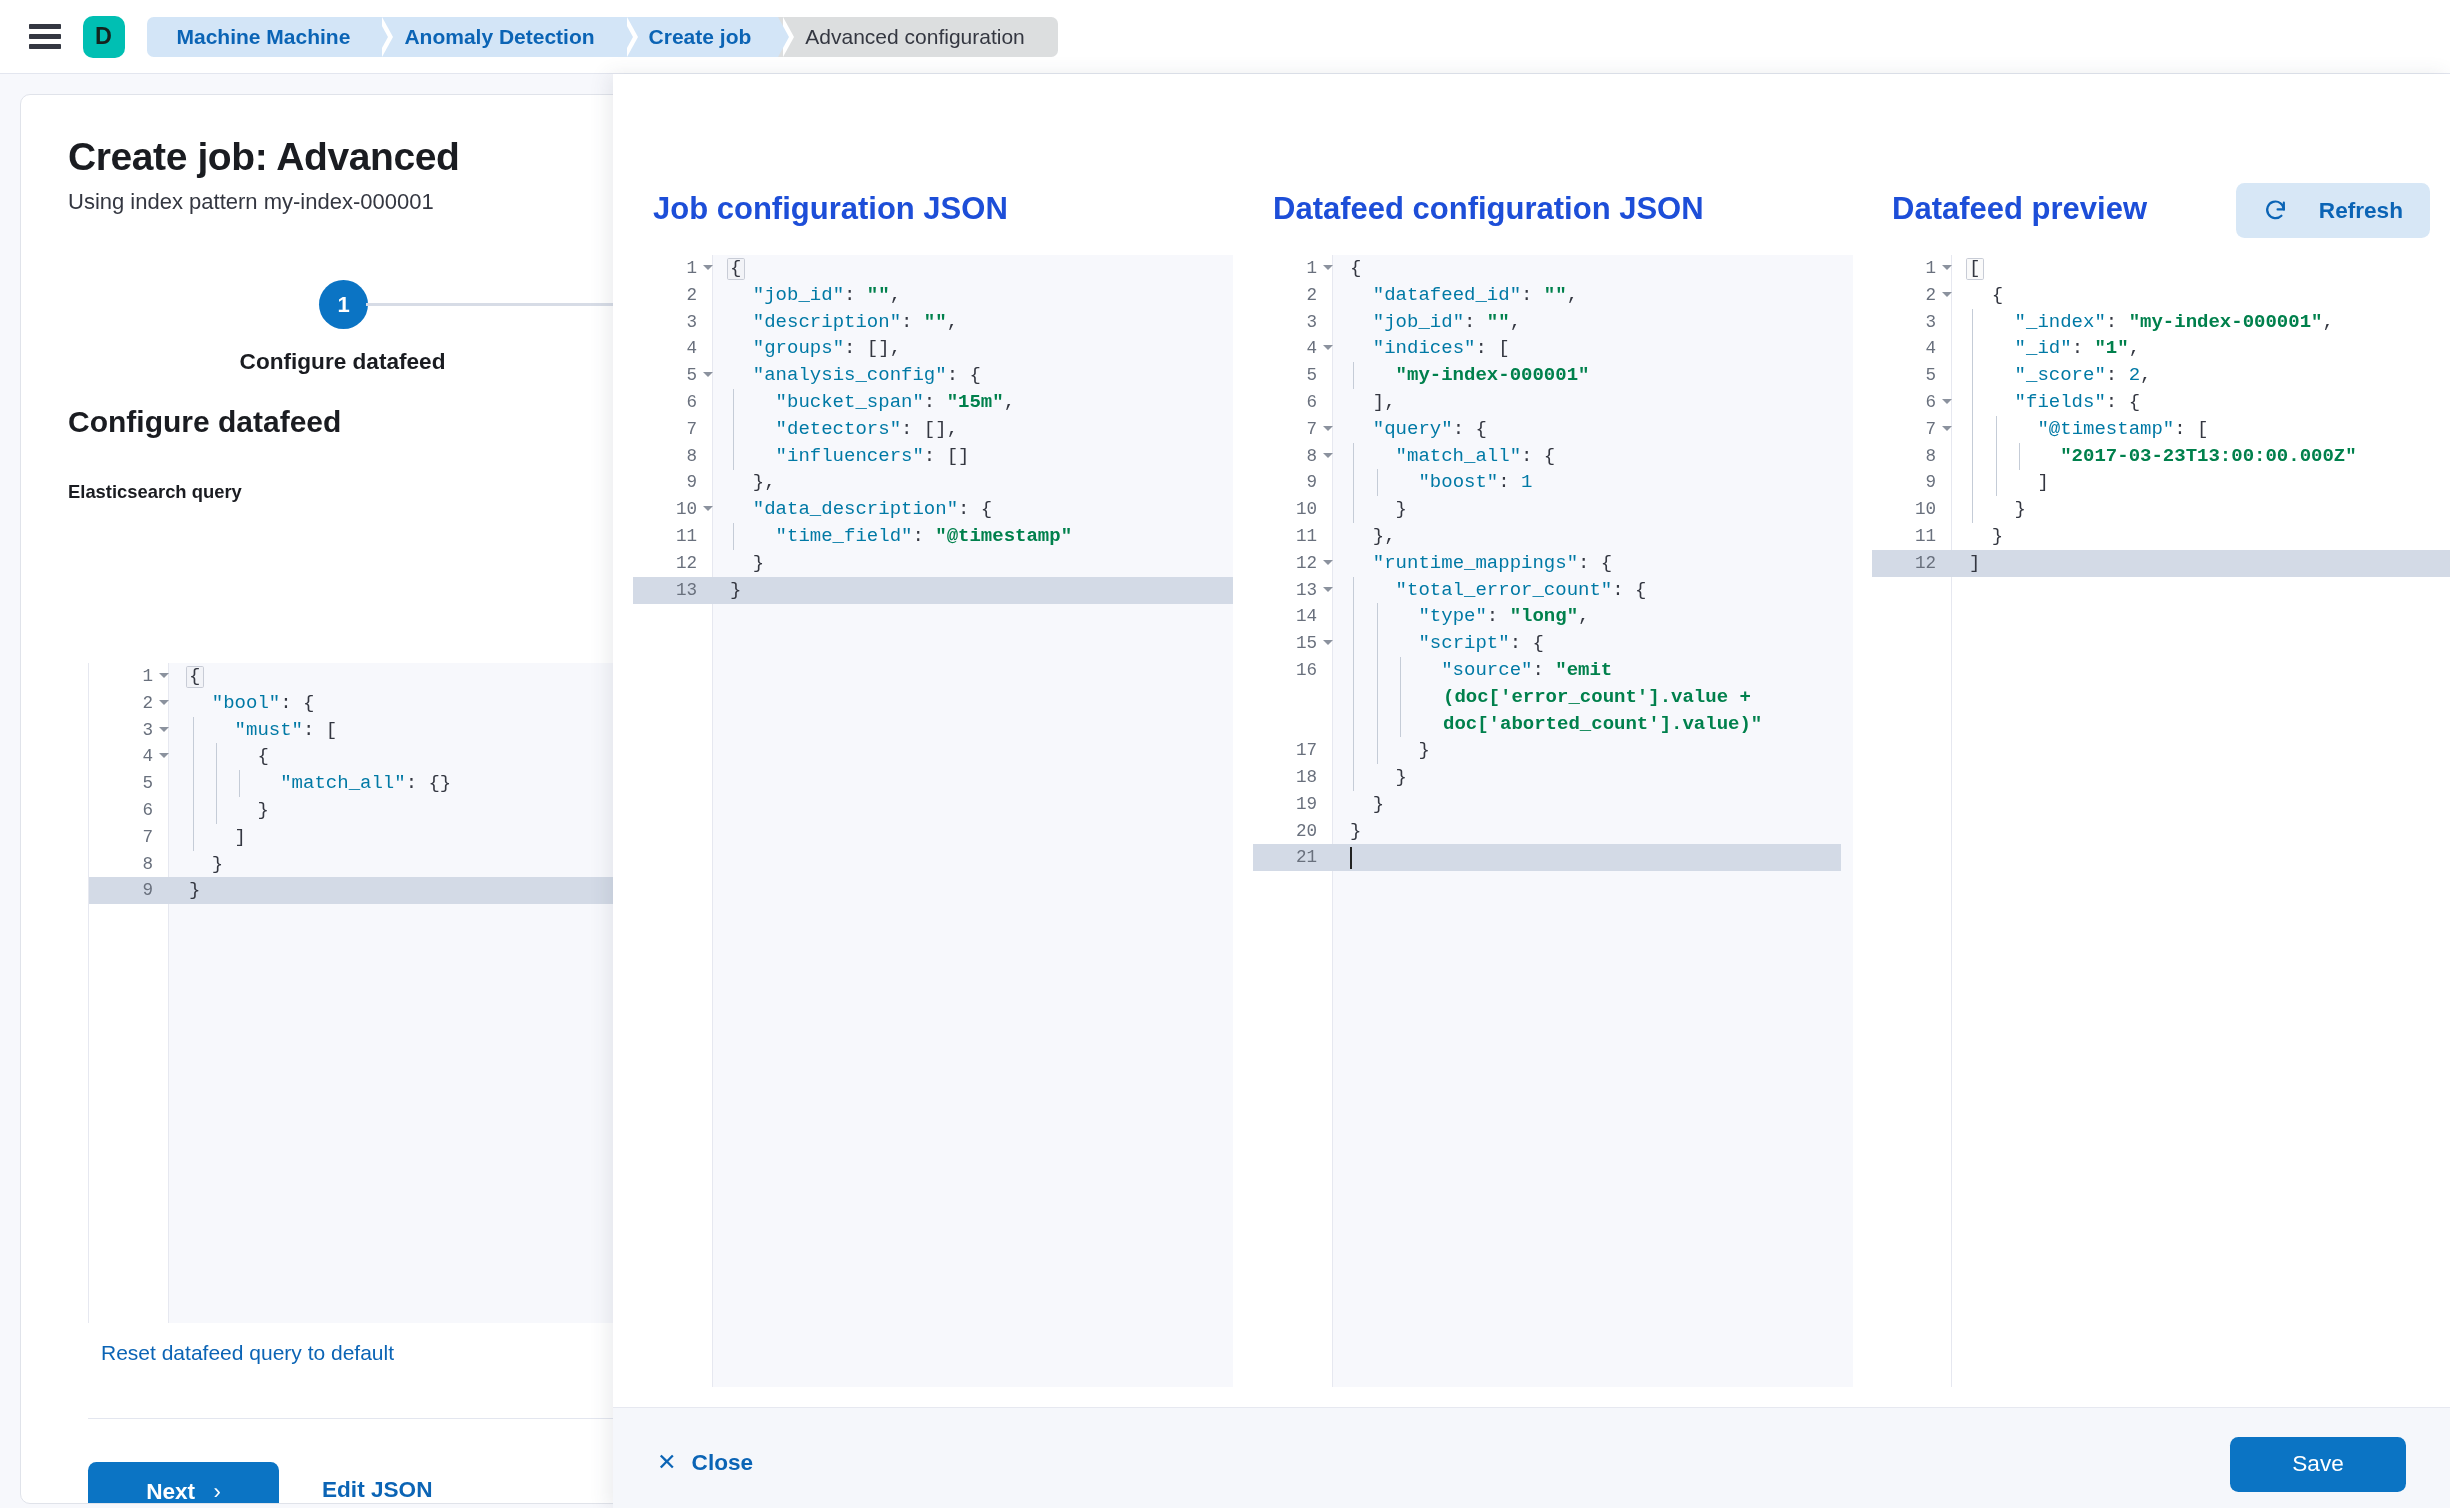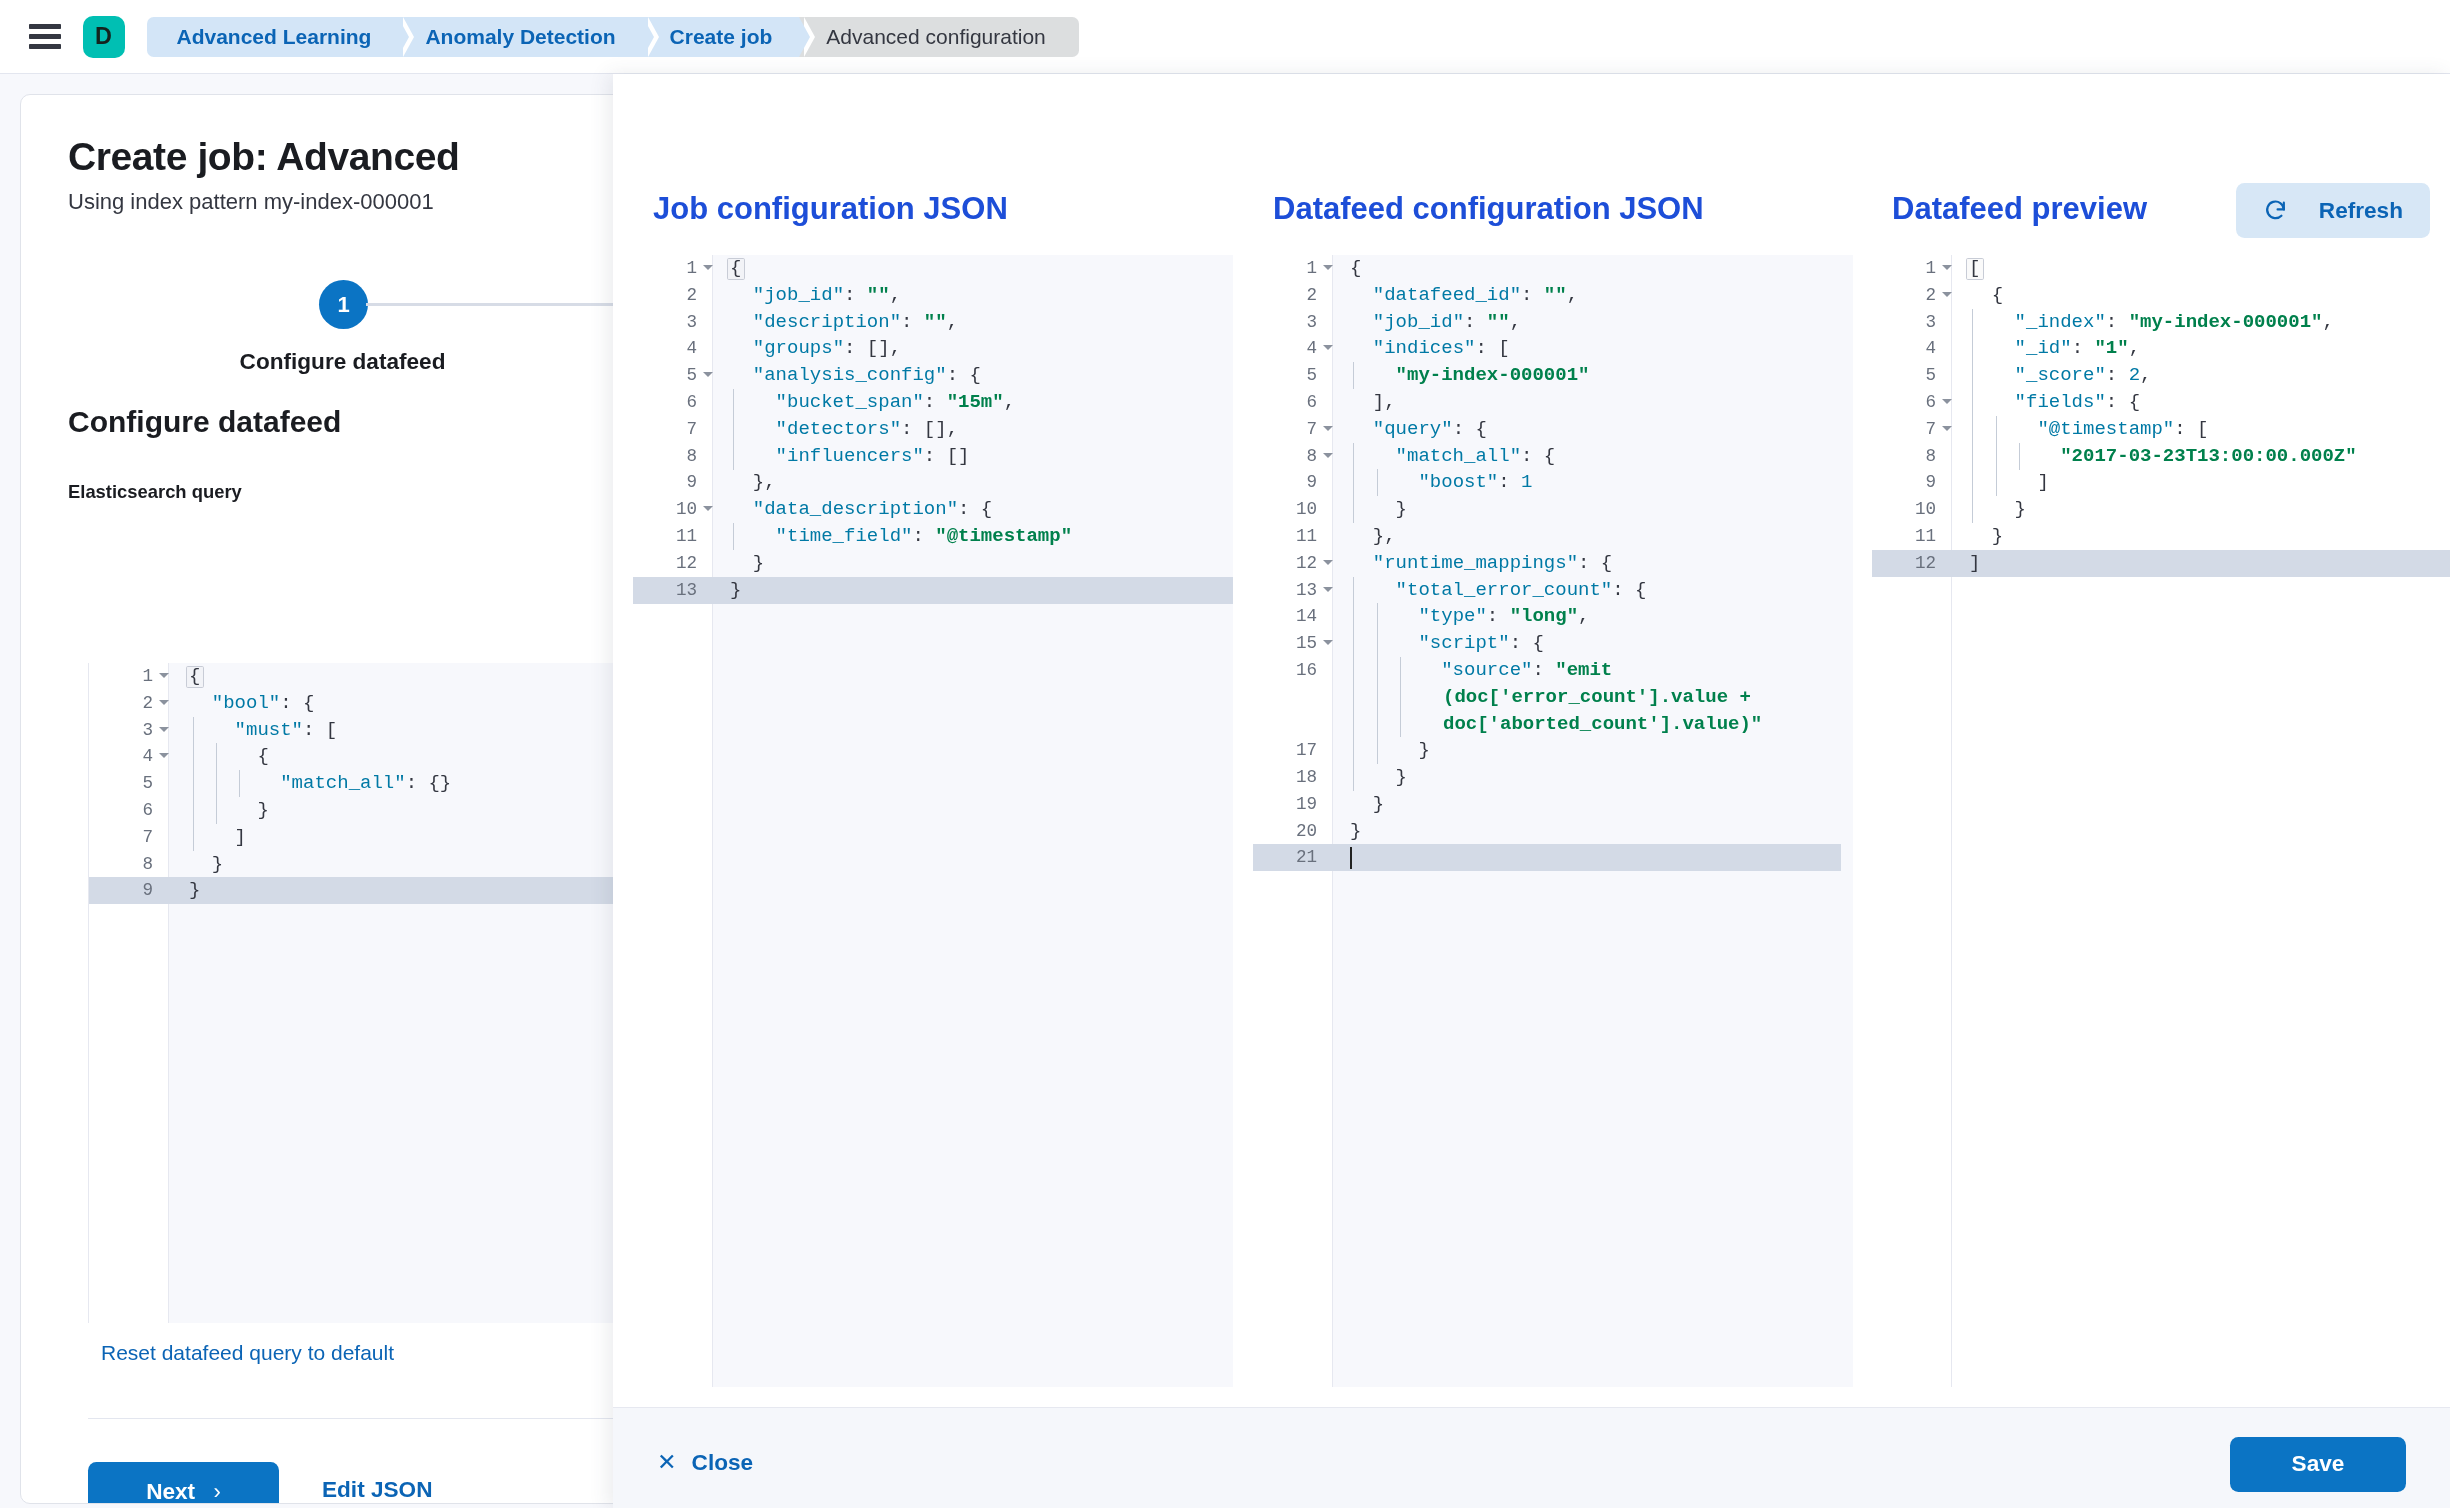--- a/index.html
+++ b/index.html
@@ -145,21 +145,21 @@
     position:absolute; left:0; bottom:0; width:100%; height:102px;
     background:#f5f7fb; border-top:0.8px solid #e6e8f0;
   }
   .close-btn{
     position:absolute; left:44px; top:42px; display:flex; align-items:center; gap:15px;
     color:#0b64b5; font-size:22.6px; font-weight:700; cursor:pointer;
   }
   .x-ico{ font-size:23.4px; font-weight:400; line-height:1;}
   .save-btn{
     position:absolute; right:44px; top:28.5px; width:176px; height:55px; border-radius:8.4px;
-    background:#0b74c4; color:#fff; font-size:22.6px; font-weight:700;
+    background:#0b74c4; color:#fff; font-size:22.6px; font-weight:400;
     display:flex; align-items:center; justify-content:center; cursor:pointer;
   }
 
   .col{ position:absolute; top:0; height:100%; }
   .col-title{
     position:absolute; top:117px; font-size:31px; font-weight:700; color:#1d4ed8;
     white-space:nowrap;
   }
   .refresh-btn{
     position:absolute; right:20px; top:109px; height:55px; padding:0 27px;
@@ -180,21 +180,21 @@
 <body>
 
 <div class="topbar">
   <div class="hamburger">
     <i></i>
       <i></i>
       <i></i>
   </div>
   <div class="logo-sq">D</div>
   <div class="crumbs">
-    <div class="crumb">Advanced Learning</div>
+    <div class="crumb">Machine Machine</div>
     <div class="crumb">Anomaly Detection</div>
     <div class="crumb">Create job</div>
     <div class="crumb last">Advanced configuration</div>
   </div>
 </div>
 
 <div class="page-bg"></div>
 
 <div class="page-card">
   <div class="page-inner">

